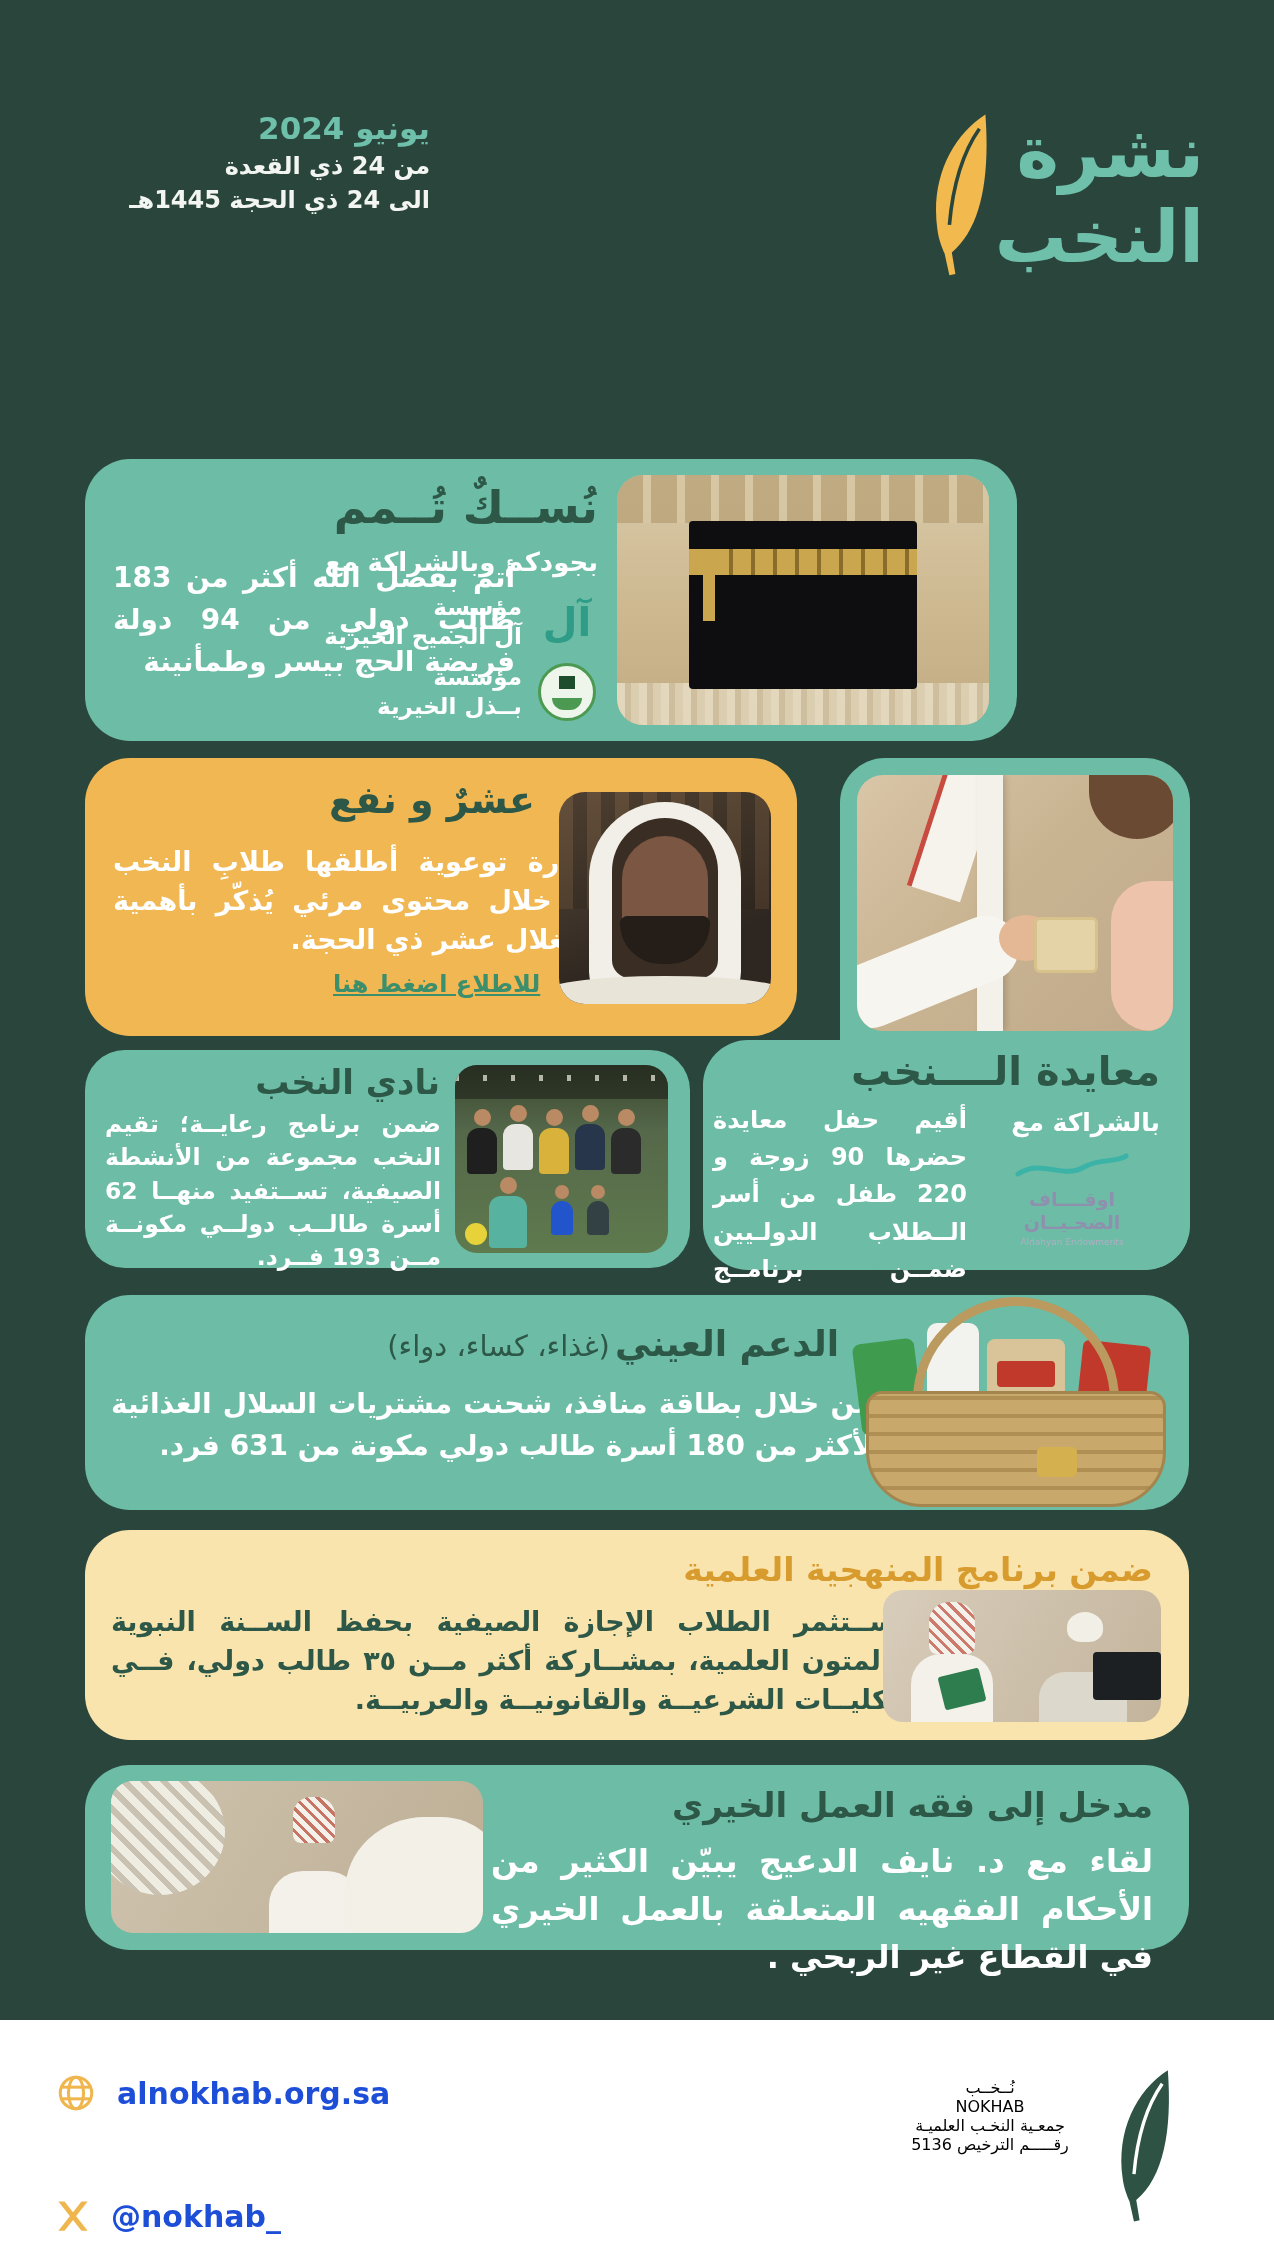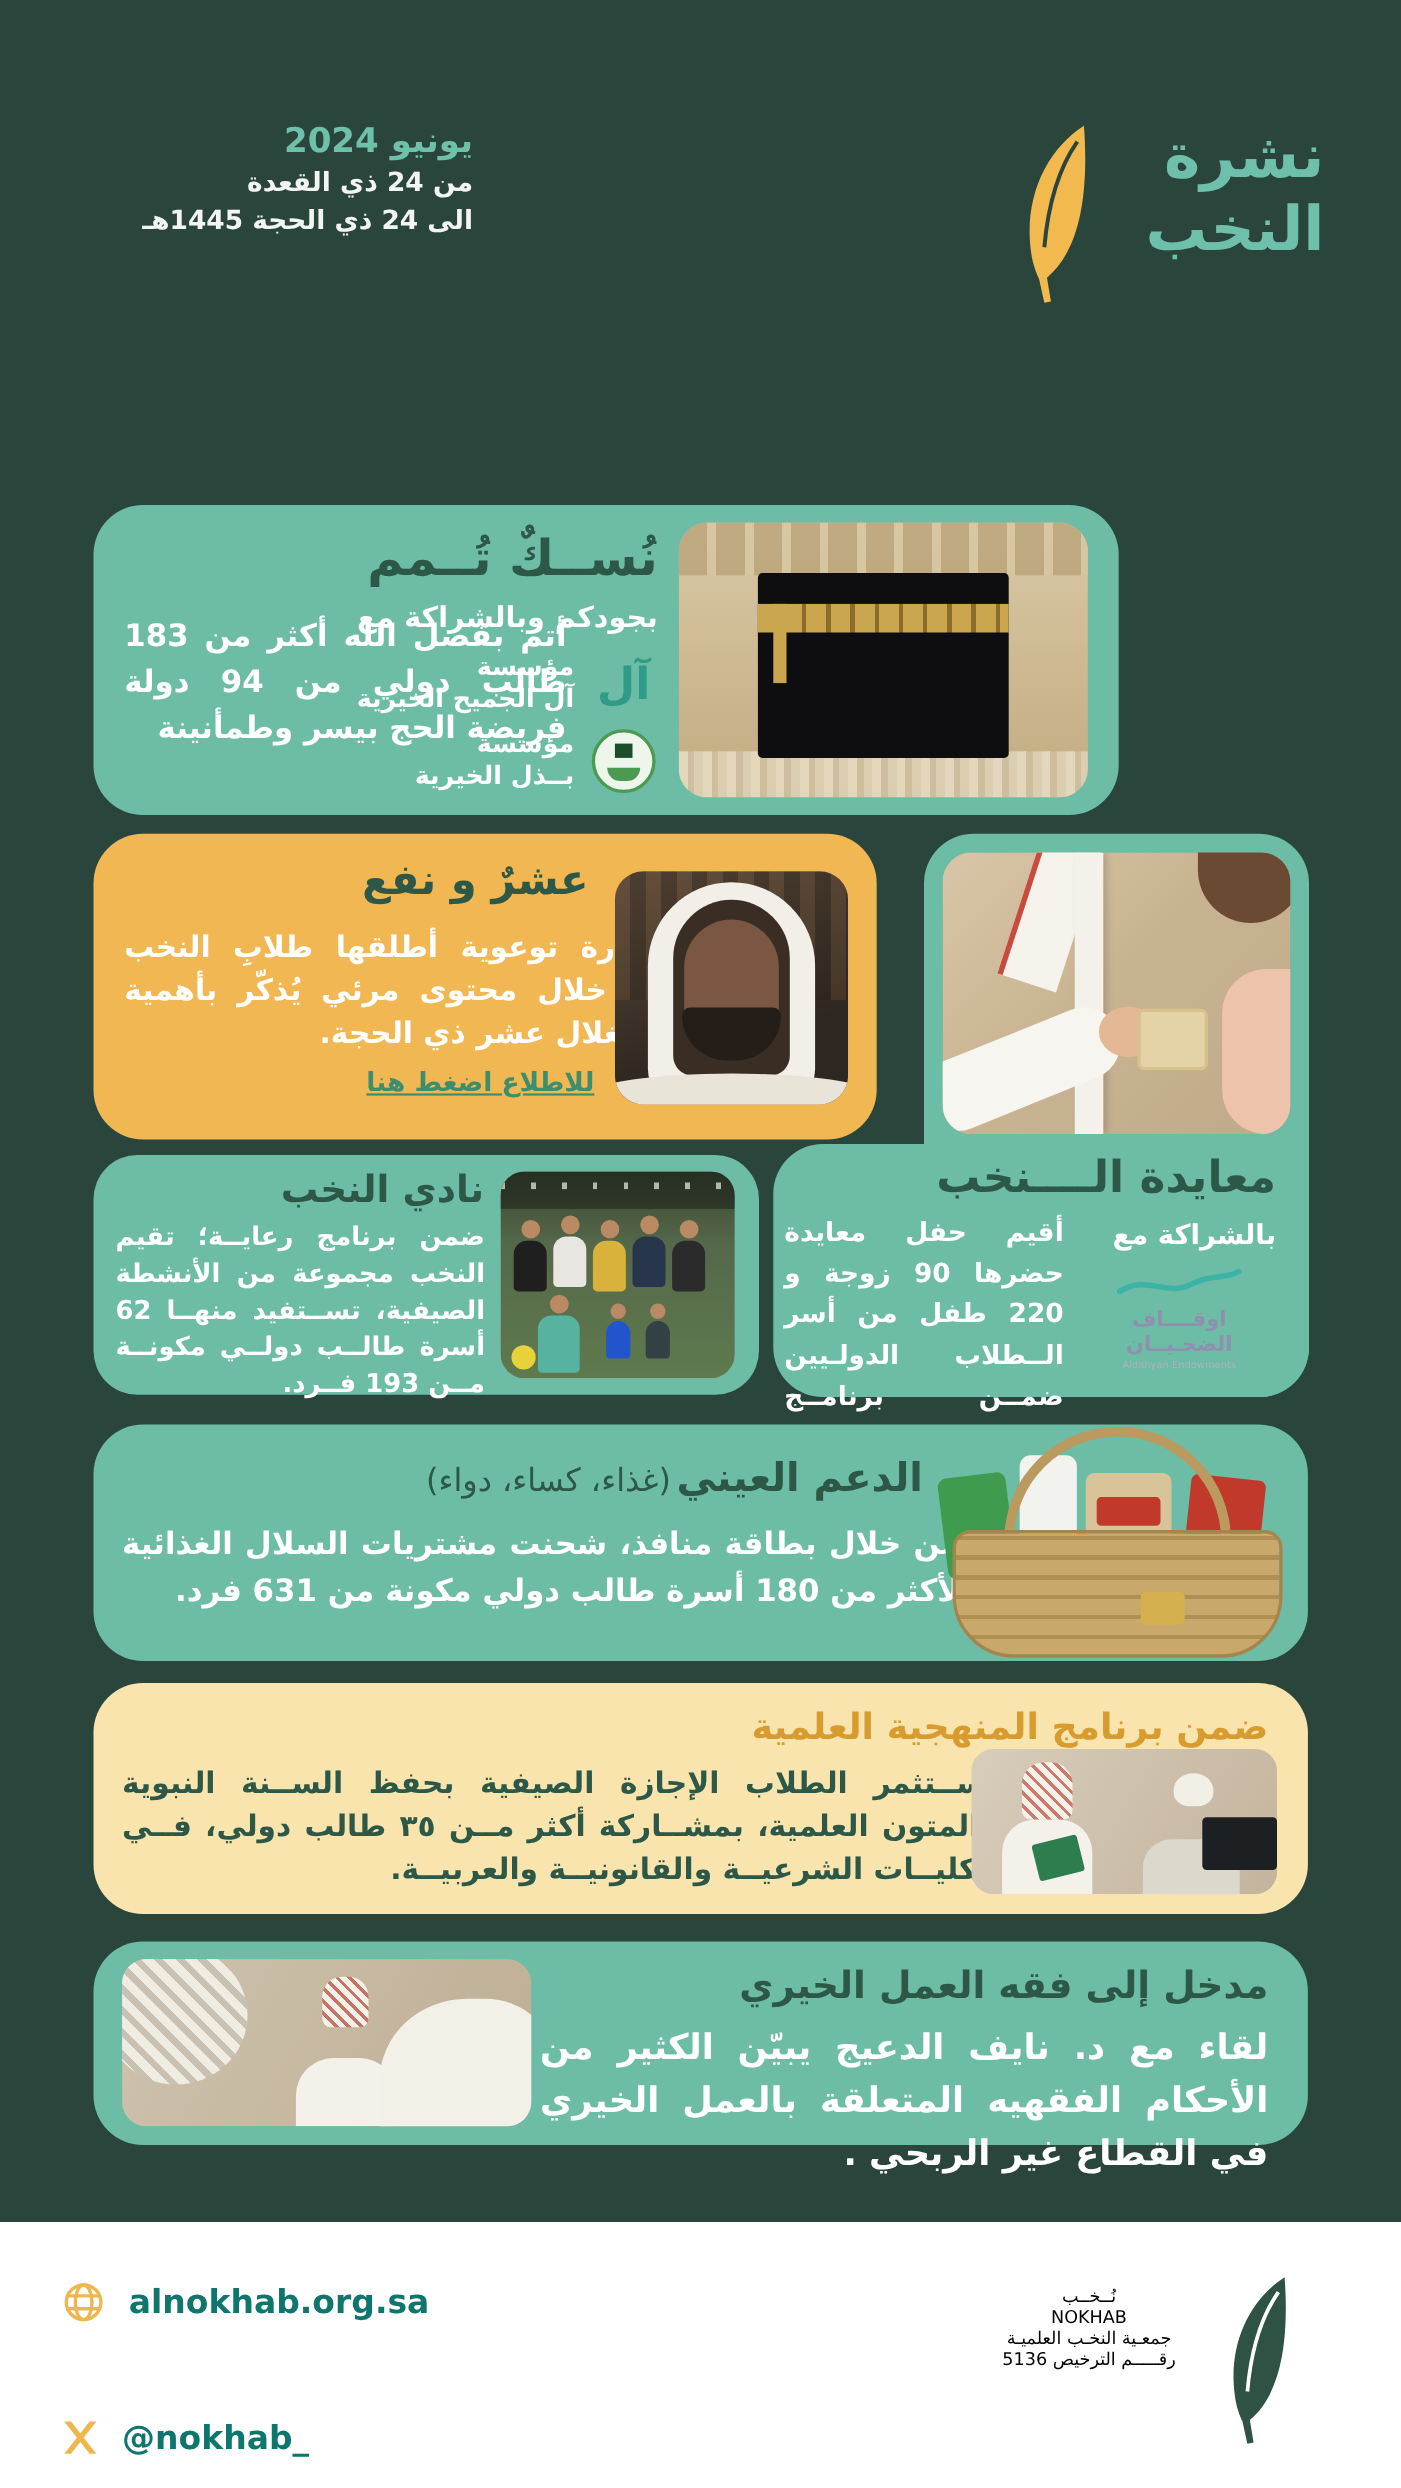--- a/index.html
+++ b/index.html
@@ -5,21 +5,21 @@
   * { margin:0; padding:0; box-sizing:border-box; }
   body { font-family:"DejaVu Sans", sans-serif; background:#444; }
   .canvas { position:relative; width:1274px; height:2262px; background:#2A463C; overflow:hidden; }
   .abs { position:absolute; }
 
   
   .hdr-dates { position:absolute; top:110px; right:844px; text-align:right; direction:rtl; }
   .hdr-month { color:#6FC0AB; font-size:31px; font-weight:bold; }
   .hdr-hijri { color:#F2F5F2; font-size:24px; line-height:1.4; margin-top:4px; font-weight:bold; }
   .hdr-title { position:absolute; top:110px; right:70px; text-align:right; color:#6FC0AB;
-               font-size:56px; font-weight:bold; line-height:1.18; direction:rtl; }
+               font-size:72px; font-weight:bold; line-height:1.18; direction:rtl; }
   .feather { position:absolute; }
 
   
   .card { position:absolute; background:#6DBCA6; border-radius:45px; }
   .card.orange { background:#F1B753;padding-left:44px; }
   .card.cream  { background:#FAE4AE; }
   .photo { position:absolute; overflow:hidden; border-radius:26px; }
   .ctitle { position:absolute; color:#2D5848; font-weight:bold; text-align:right; direction:rtl; white-space:nowrap; }
   .cbody  { position:absolute; color:#FFFFFF; font-weight:bold; direction:rtl; text-align:justify; text-align-last:right; }
 
@@ -132,21 +132,21 @@
   .lect-head { position:absolute; left:182px; top:16px; width:42px; height:46px; border-radius:18px 18px 8px 8px; background:
      repeating-linear-gradient(45deg,rgba(200,60,50,.55) 0 3px,#F4F1EA 3px 8px); }
   .lect-laptop { position:absolute; left:248px; bottom:18px; width:64px; height:36px; background:#23272B; border-radius:4px; }
   .lect-fore-left { position:absolute; left:-16px; top:-12px; width:130px; height:126px; border-radius:50%; background:
      repeating-linear-gradient(45deg,#C9C2B2 0 6px,#EFECE2 6px 14px); }
   .lect-fore-right { position:absolute; right:-22px; bottom:-34px; width:160px; height:150px; background:#F3F0E8; border-radius:50% 40% 0 0; }
 
   
   .footer { position:absolute; left:0; top:2020px; width:1274px; height:242px; background:#FFFFFF; }
   .contact-row { position:absolute; left:55px; display:flex; align-items:center; gap:20px; }
-  .contact-text { color:#0f766e; font-size:30px; font-weight:bold; }
+  .contact-text { color:#1d4ed8; font-size:30px; font-weight:bold; }
   .nokhab-block { position:absolute; left:852px; top:2078px; width:276px; text-align:center; }
   .nokhab-ar { color:#20262" ; color:#202622; font-size:42px; font-weight:bold; direction:rtl; }
   .nokhab-en { color:#202622; font-size:43px; font-weight:bold; letter-spacing:5px; margin-top:6px; }
   .nokhab-sub { color:#3E7F63; font-size:22px; font-weight:bold; margin-top:8px; direction:rtl; }
   .nokhab-lic { color:#8C9190; font-size:18px; font-weight:bold; margin-top:6px; direction:rtl; }
 </style>
 </head>
 <body>
 
 <div class="canvas">

